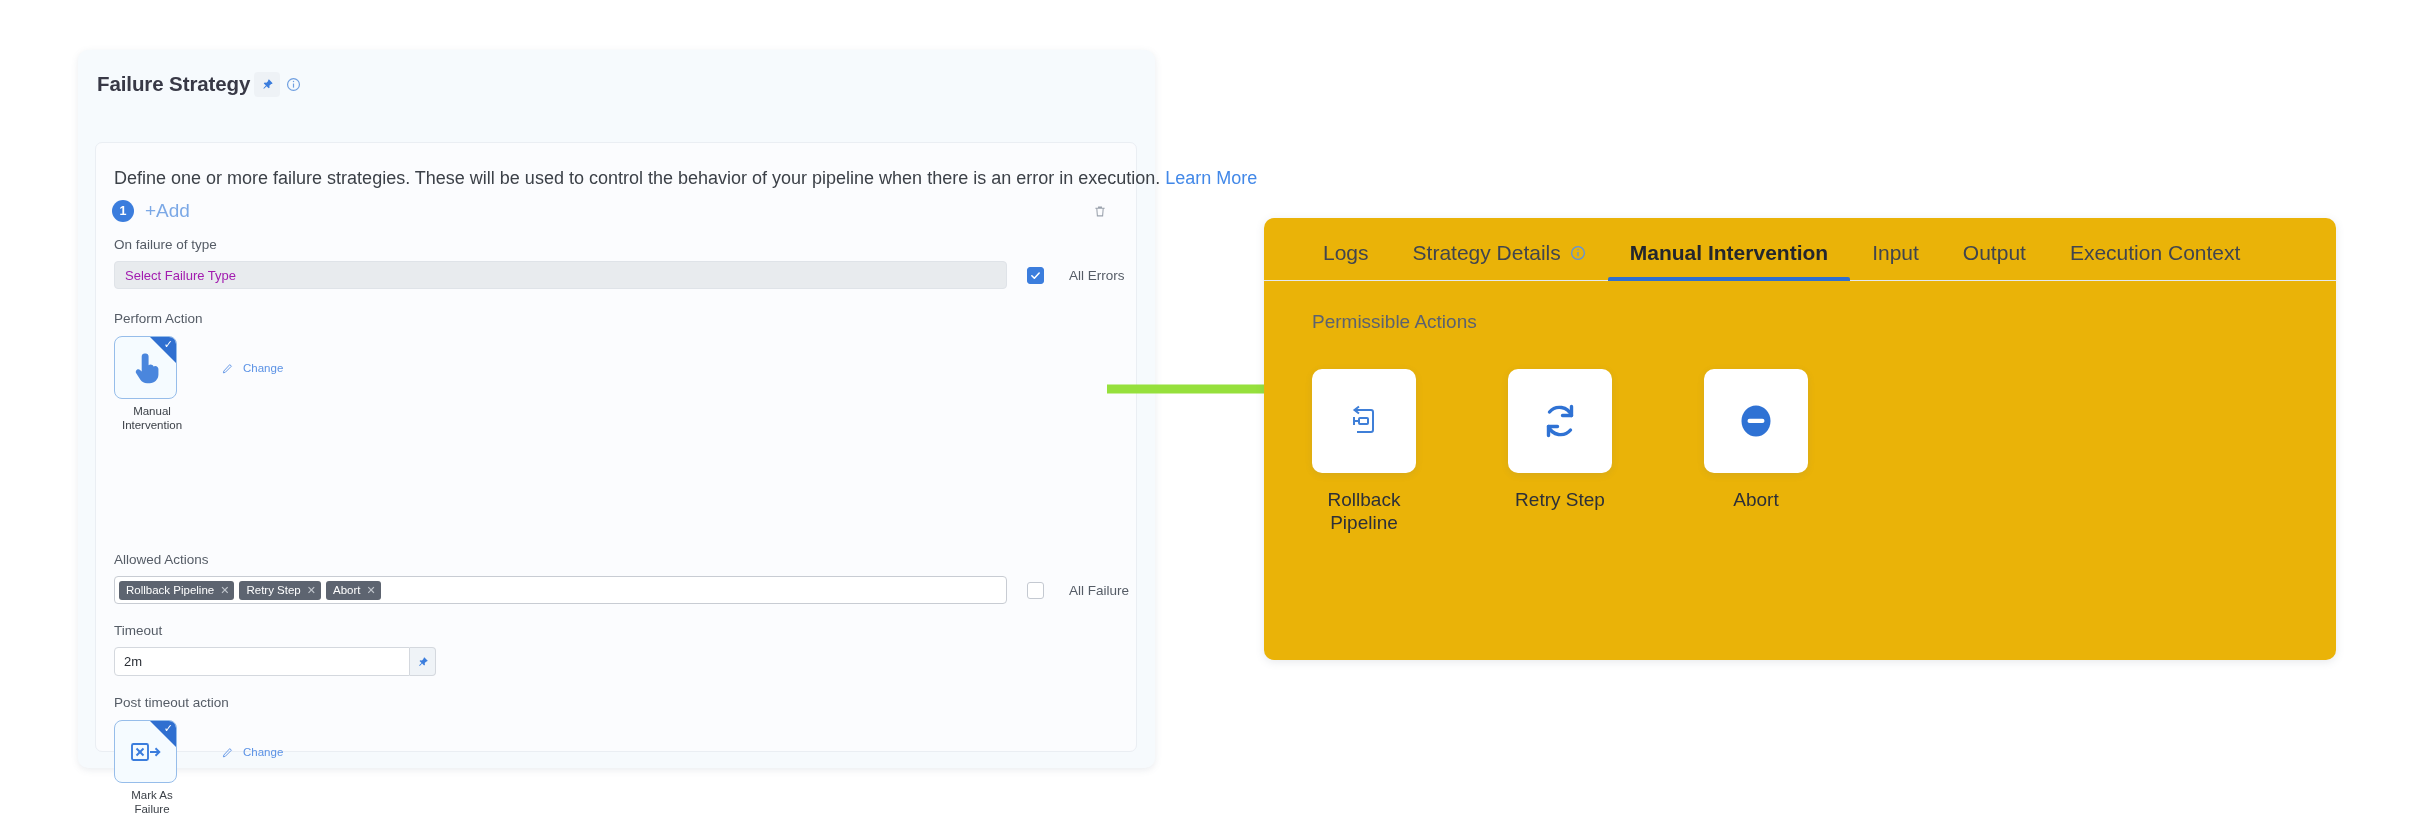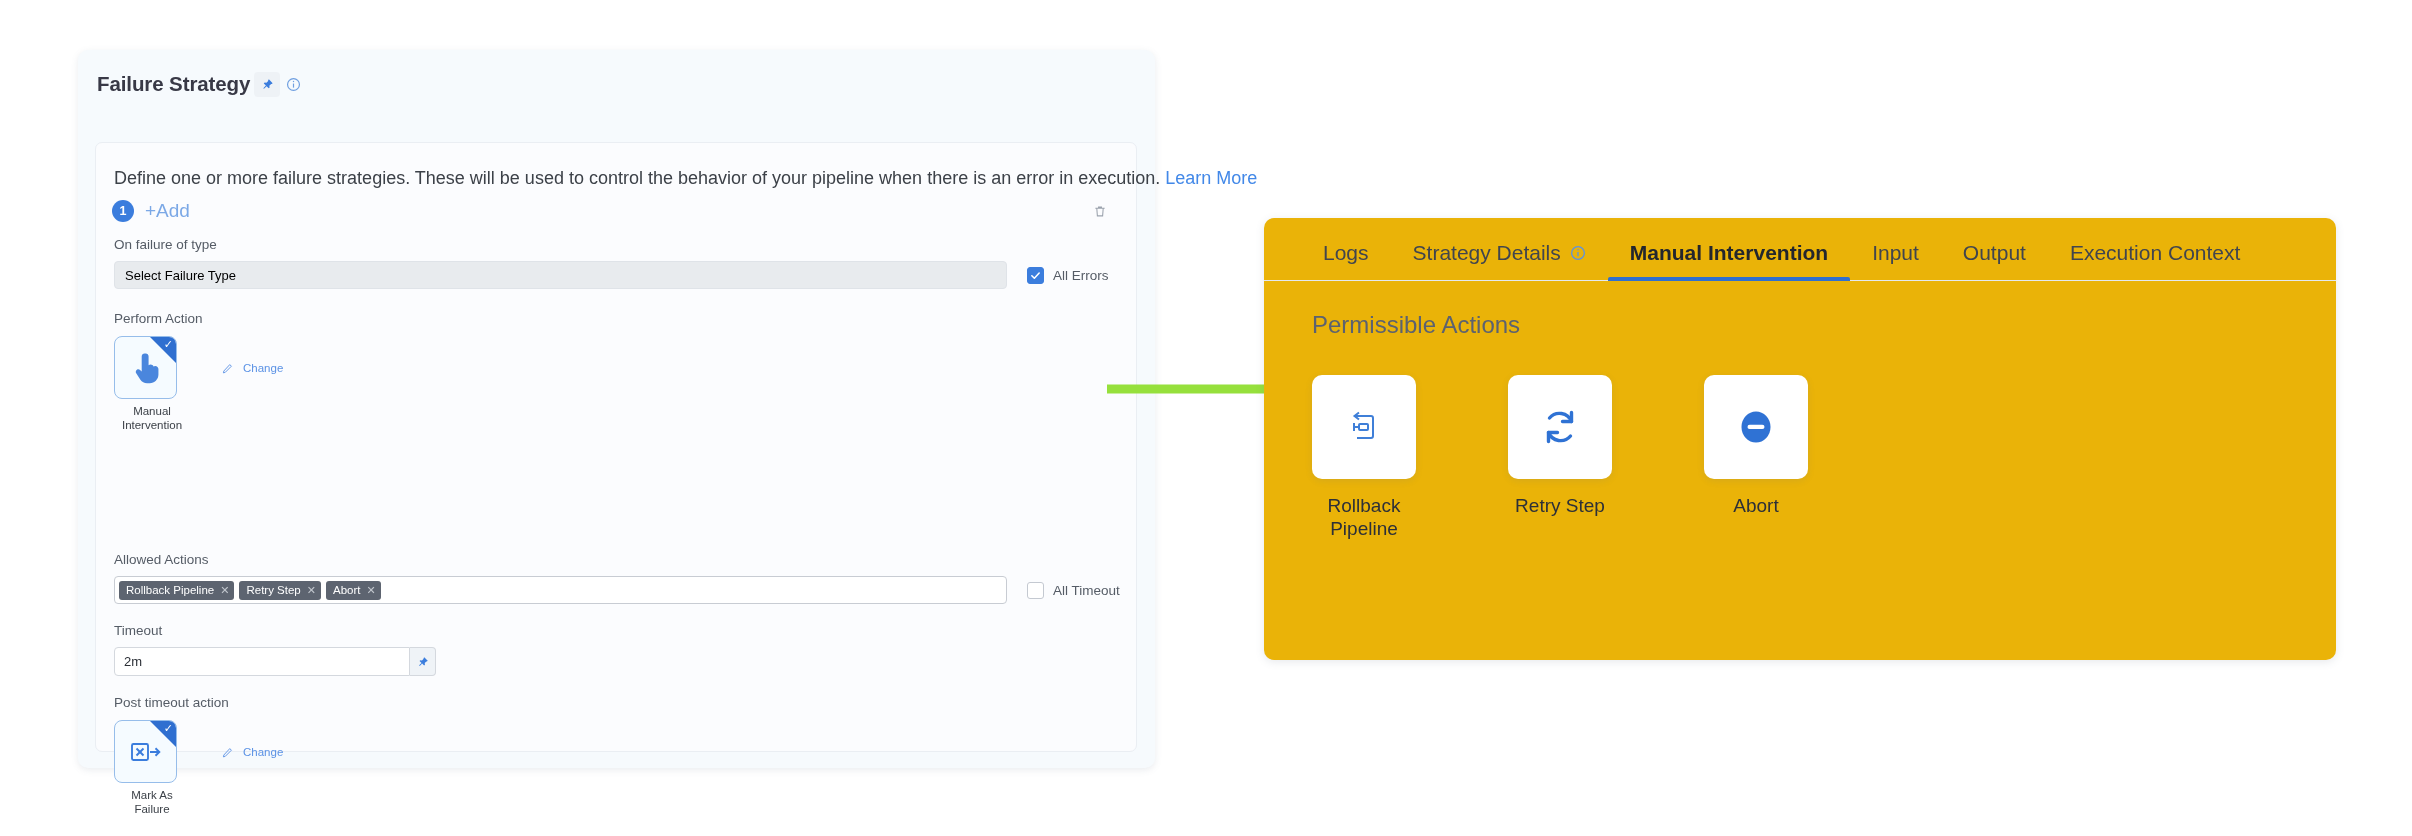--- a/index.html
+++ b/index.html
@@ -122,24 +122,24 @@
 
   .fake-select {
     width: 893px;
     height: 28px;
     background: #e8ebee;
     border: 1px solid #dfe3e8;
     border-radius: 4px;
     display: flex; align-items: center;
     padding-left: 10px;
     font-size: 13px;
-    color: #000000;
-  }
-
-  .cb-wrap { display: flex; align-items: center; gap: 9px; }
+    color: #a21caf;
+  }
+
+  .cb-wrap { display: flex; align-items: center; gap: 25px; }
   .cb {
     width: 17px; height: 17px;
     border-radius: 3px;
     display: flex; align-items: center; justify-content: center;
   }
   .cb.checked { background: #3b7ddd; border: 1px solid #3b7ddd; }
   .cb.unchecked { background: #ffffff; border: 1.5px solid #c4c9d1; }
   .cb-label { font-size: 13.5px; color: #555c66; white-space: nowrap; }
 
   
@@ -274,21 +274,21 @@
     position: absolute;
     left: 0; right: 0; bottom: -1px;
     height: 4px;
     background: #2f6fd0;
     border-radius: 2px 2px 0 0;
   }
 
   .panel-body { padding: 30px 0 0 48px; }
 
   .permissible-title {
-    font-size: 24px;
+    font-size: 19px;
     color: #5c6270;
     margin-bottom: 36px;
   }
 
   .perm-grid { display: flex; gap: 92px; }
 
   .perm-item { width: 104px; }
 
   .perm-card {
     width: 104px; height: 104px;
@@ -408,21 +408,21 @@
             <span>Retry Step</span>
             <span class="tag-x">✕</span>
           </span>
           <span class="tag">
             <span>Abort</span>
             <span class="tag-x">✕</span>
           </span>
         </div>
         <div class="cb-wrap">
           <span class="cb unchecked"></span>
-          <span class="cb-label">All Timeout</span>
+          <span class="cb-label">All Failure</span>
         </div>
       </div>
     </div>
 
     <div class="grp-timeout">
       <div class="field-label">Timeout</div>
       <div class="timeout-row">
         <div class="timeout-input">
           <span>2m</span>
         </div>

